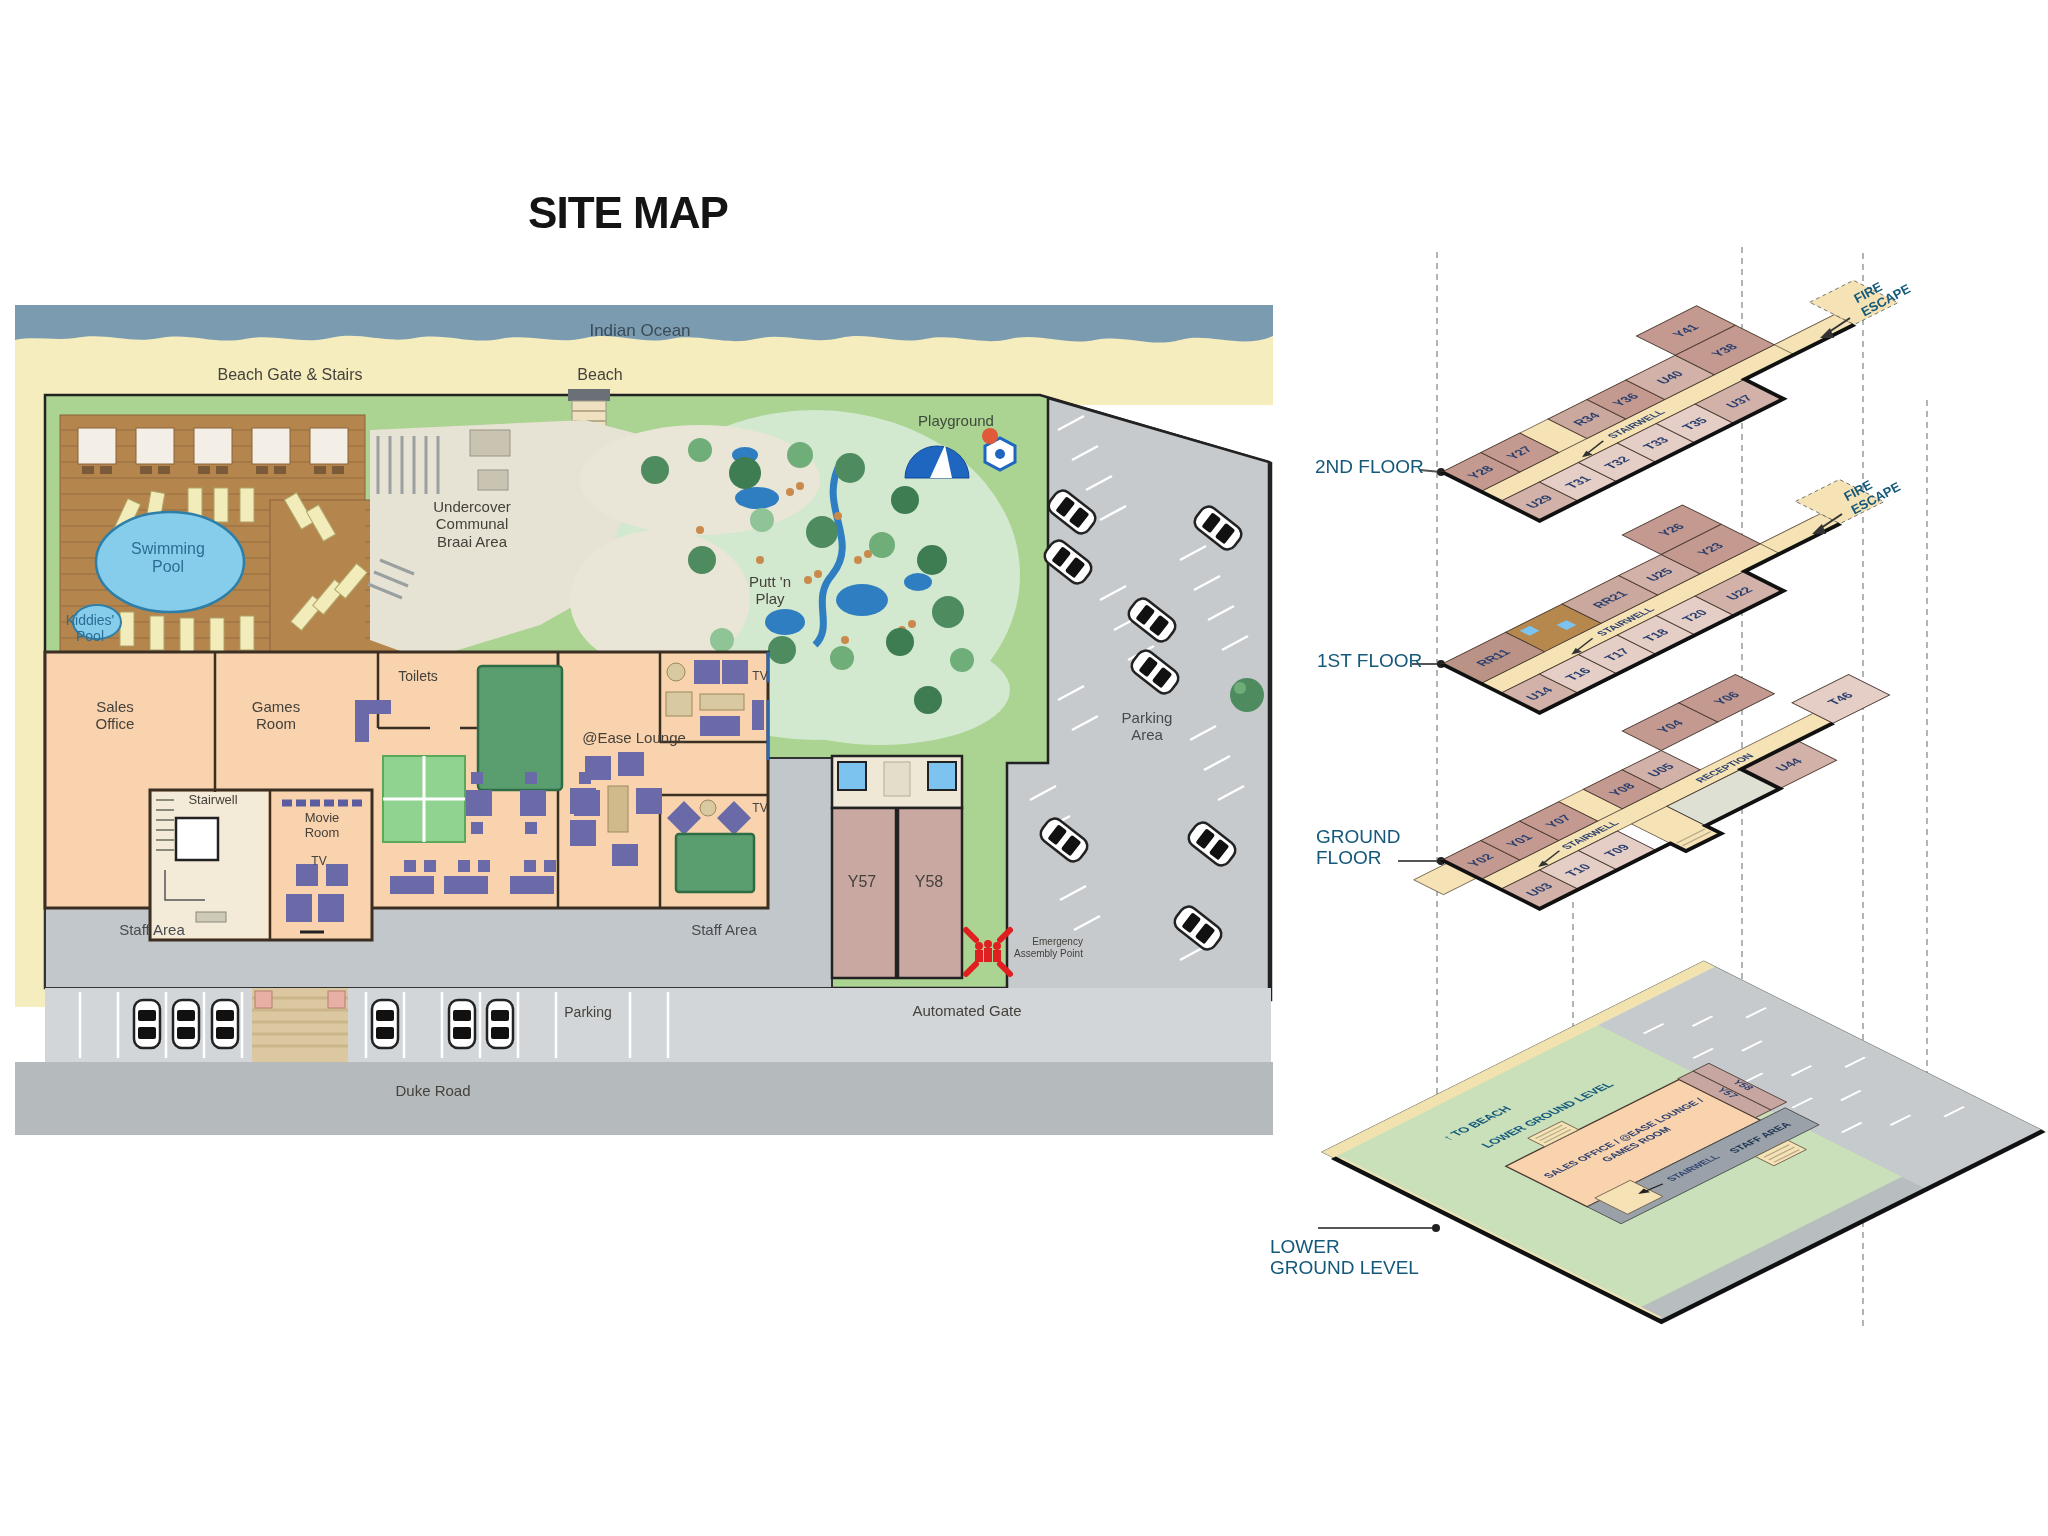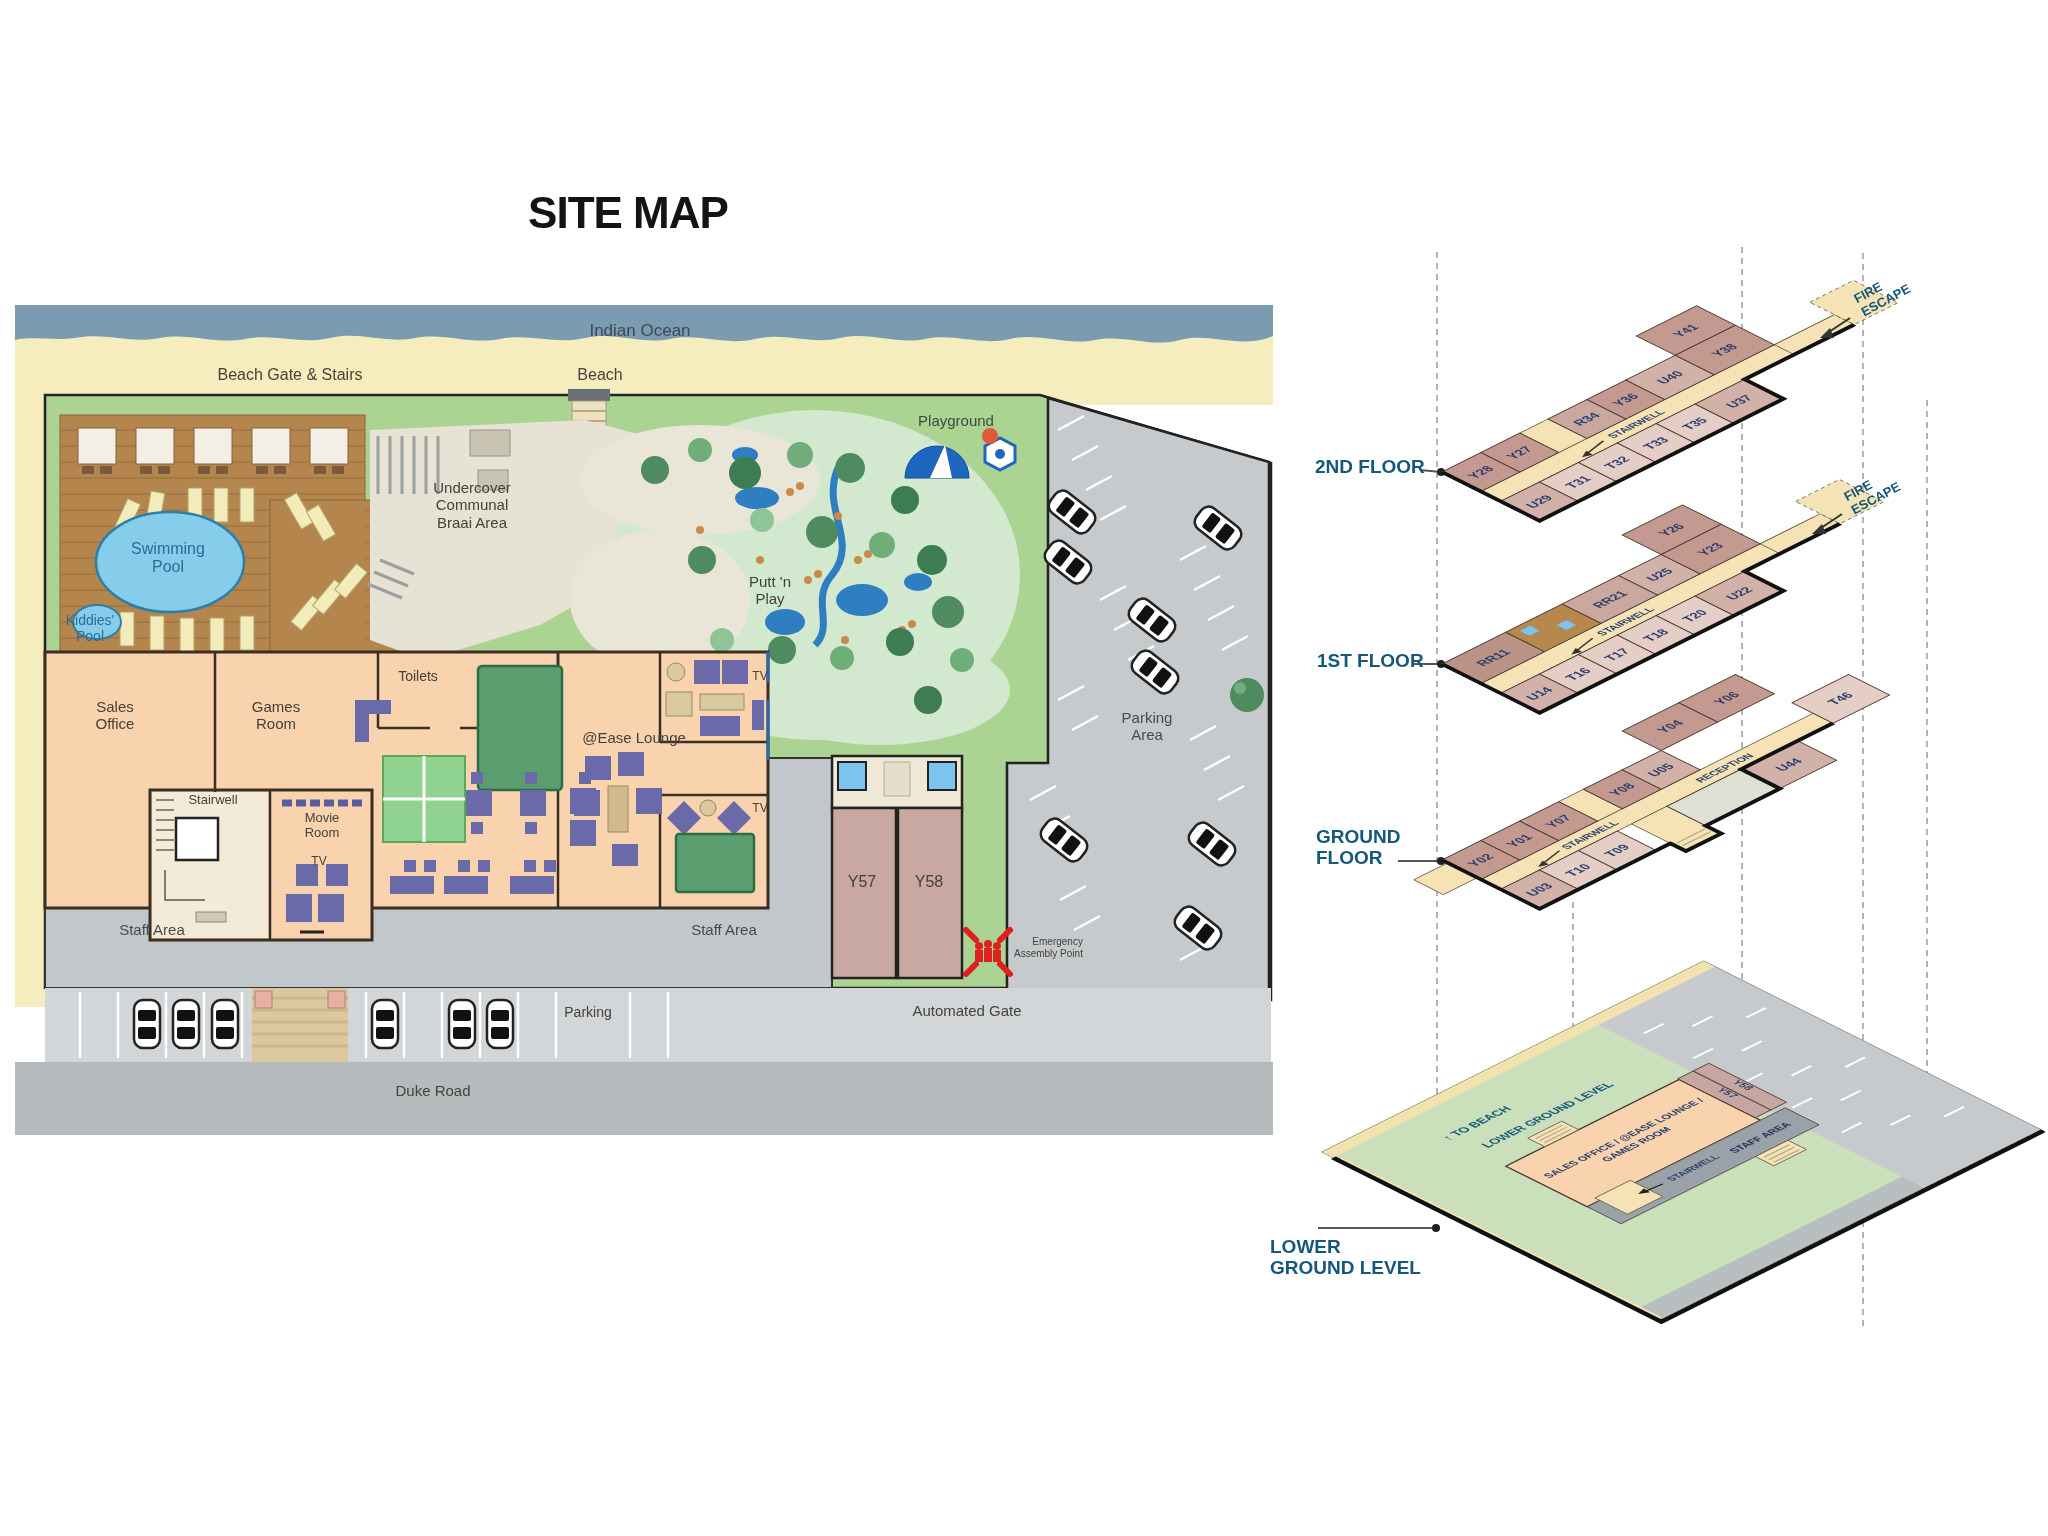--- a/index.html
+++ b/index.html
@@ -2,27 +2,27 @@
 <html><head>
 <meta charset="utf-8">
 <style>
   html,body{margin:0;padding:0;background:#fff;}
   #page{position:relative;width:2048px;height:1536px;background:#fff;overflow:hidden;
         font-family:"Liberation Sans",sans-serif;}
   .ttl{position:absolute;font-weight:bold;font-size:44px;letter-spacing:-1px;color:#141414;
        transform:translateX(-50%);white-space:nowrap;text-align:right;}
   .lbl{position:absolute;transform:translate(-50%,-50%);text-align:center;line-height:1.15;
        color:#45413b;font-size:15px;white-space:nowrap;}
-  .lbl.wrap{white-space:normal;}
+  .lbl.wrap{white-space:normal;margin-top:19px;}
   .lbl span{display:block;}
   .lbl.left{transform:translate(0,0);text-align:left;}
   .water{color:#2d6d94;}
   .slate{color:#3b4a57;}
   .gray{color:#474b4e;}
-  .floorlab{position:absolute;font-weight:bold;font-size:19px;color:#14587a;line-height:1.12;}
+  .floorlab{position:absolute;font-weight:normal;font-size:19px;color:#14587a;line-height:1.12;}
   .floorlab span{display:block;}
   svg{position:absolute;}
   text{font-family:"Liberation Sans",sans-serif;}
   .room-t{font-size:16px;font-weight:bold;fill:#2b3f6e;text-anchor:middle;}
   .cor-t{font-size:13px;font-weight:bold;fill:#2b3f6e;text-anchor:middle;}
   .iso-t{font-size:15px;font-weight:bold;fill:#14587a;text-anchor:middle;}
   .fe-t{font-size:13px;font-weight:bold;fill:#14587a;text-anchor:middle;}
 </style>
 </head>
 <body>

